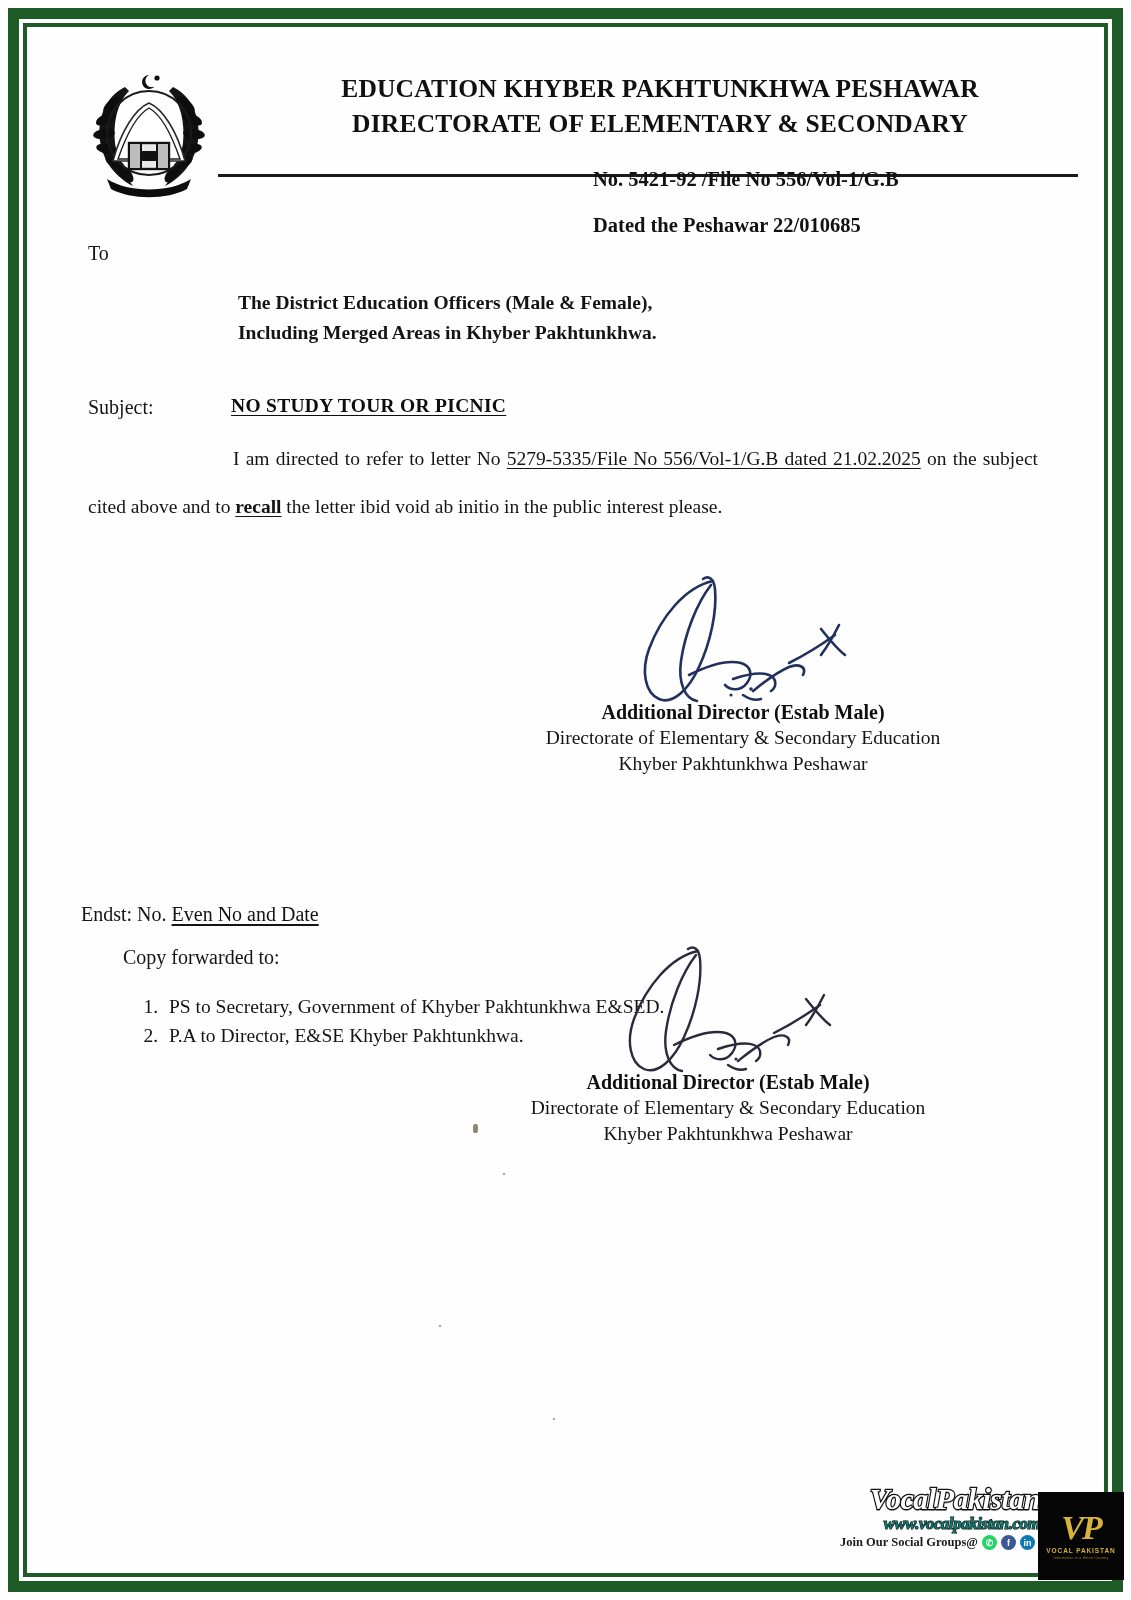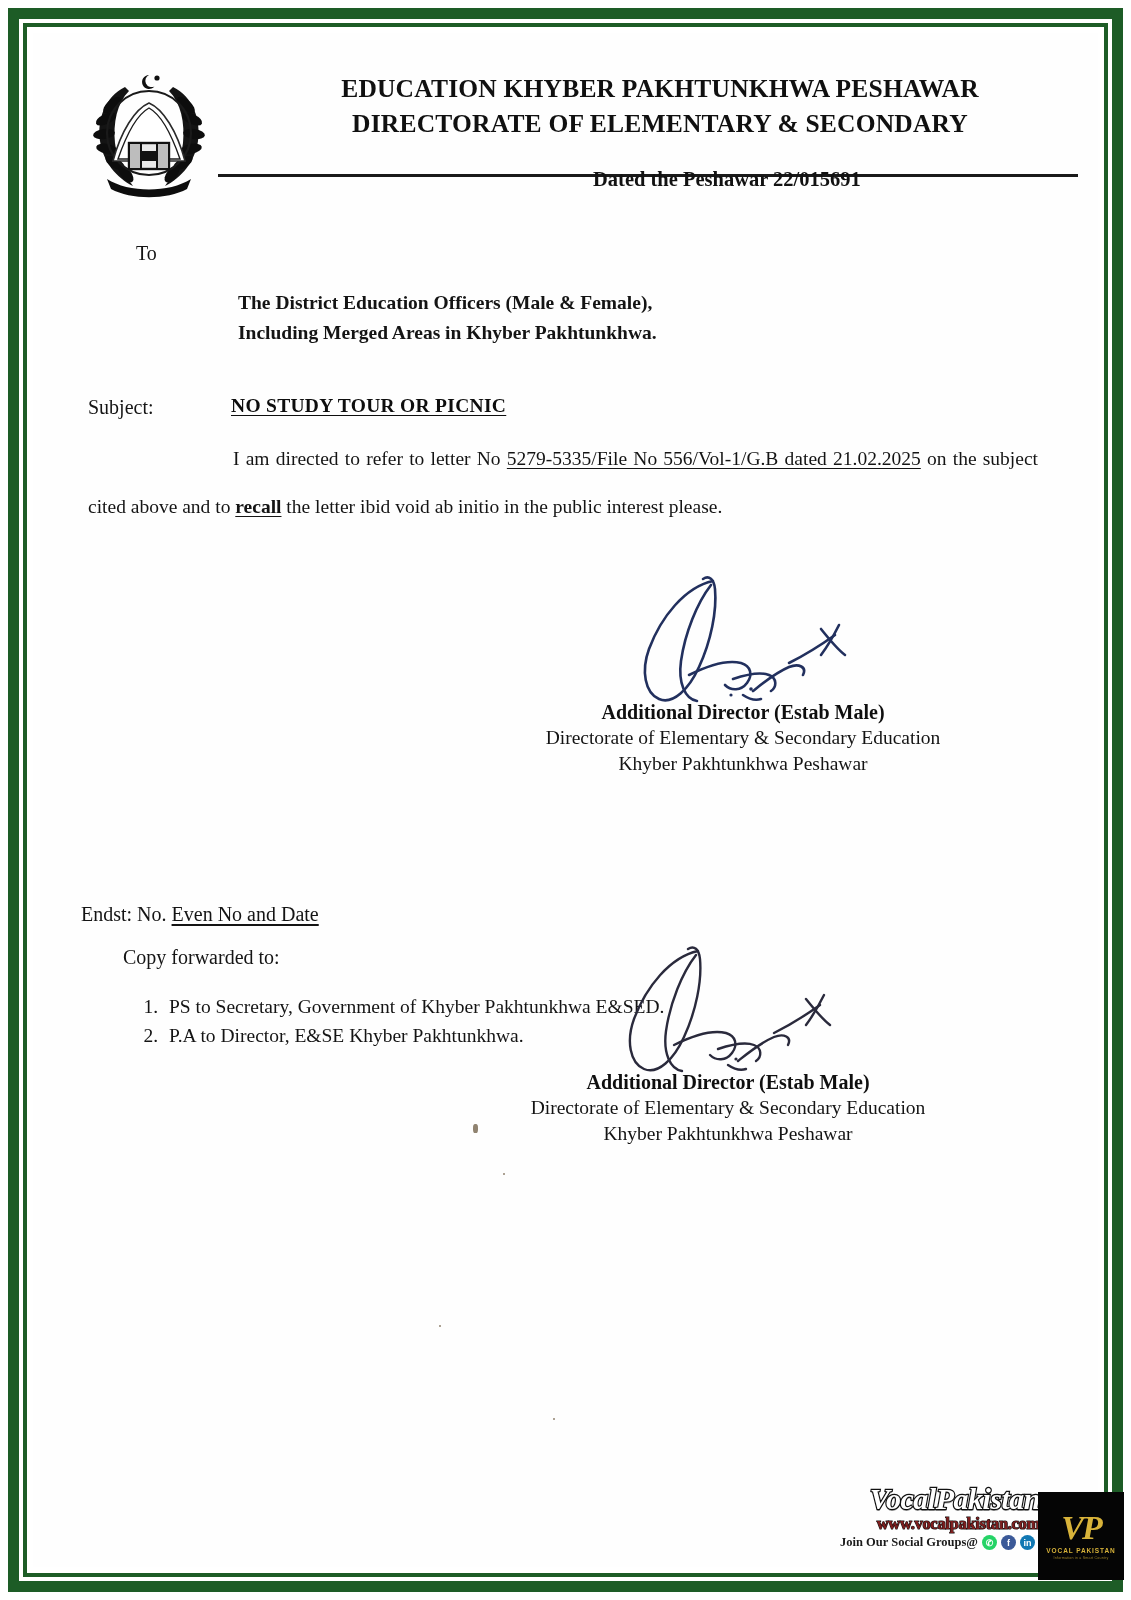--- a/index.html
+++ b/index.html
@@ -100,21 +100,20 @@
     white-space: nowrap;
   }
 
   
   .to-label {
     position: absolute;
     left: 55px;
     top: 209px;
     font-size: 20px;
     color: #141414;
-    margin-left: 48px;
   }
   .addressee {
     position: absolute;
     left: 205px;
     top: 255px;
     font-size: 19.5px;
     line-height: 1.52;
     color: #141414;
     font-weight: bold;
   }
@@ -254,26 +253,27 @@
     letter-spacing: -0.5px;
     line-height: 1;
     -webkit-text-stroke: 2.4px #111111;
     paint-order: stroke fill;
     text-shadow: 0 2px 0 rgba(0,0,0,0.35);
   }
   .wm-url {
     font-family: "Liberation Serif", "DejaVu Serif", serif;
     font-weight: bold;
     font-size: 16.5px;
-    color: #7f1d1d;
+    color: #0f766e;
     letter-spacing: -0.3px;
     -webkit-text-stroke: 1.2px #111111;
     paint-order: stroke fill;
     margin-top: 1px;
     line-height: 1.05;
+    font-style: italic;
   }
   .wm-join {
     display: flex;
     align-items: center;
     justify-content: center;
     gap: 4px;
     margin-top: 3px;
   }
   .wm-join-label {
     font-family: Liberation Serif, serif;
@@ -396,21 +396,22 @@
       </svg>
     </div>
 
     <div class="header-titles">
       <div class="header-line">EDUCATION KHYBER PAKHTUNKHWA PESHAWAR</div>
       <div class="header-line">DIRECTORATE OF ELEMENTARY &amp; SECONDARY</div>
     </div>
     <div class="header-rule"></div>
 
     <div class="ref-block">
-      <div class="ref-line">Dated the Peshawar 22/015691</div>
+      <div class="ref-line">No. 5421-92 /File No 556/Vol-1/G.B</div>
+      <div class="ref-line">Dated the Peshawar 22/010685</div>
     </div>
 
     <div class="to-label">To</div>
     <div class="addressee">
       <div>The District Education Officers (Male &amp; Female),</div>
       <div>Including Merged Areas in Khyber Pakhtunkhwa.</div>
     </div>
 
     <div class="subject-label">Subject:</div>
     <div class="subject-value">NO STUDY TOUR OR PICNIC</div>

